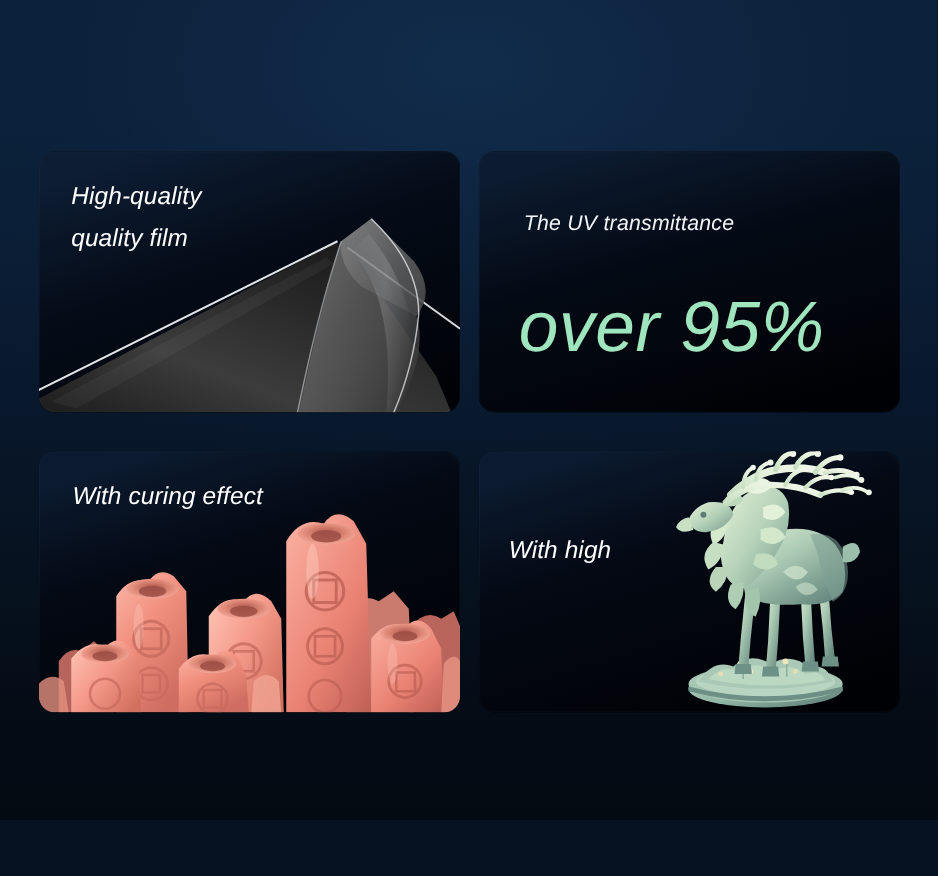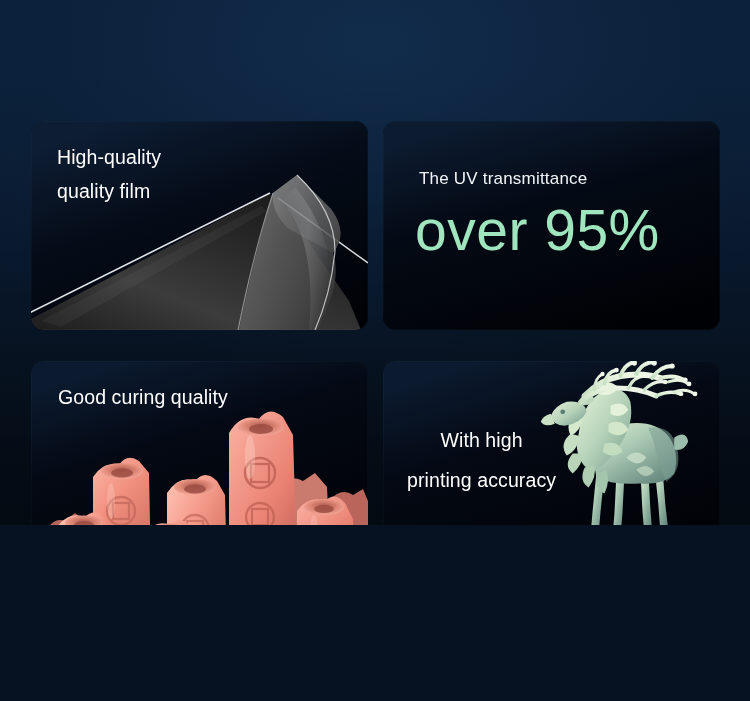--- a/index.html
+++ b/index.html
@@ -11,25 +11,26 @@
     width: 750px;
     height: 701px;
     overflow: hidden;
     font-family: "Liberation Sans", sans-serif;
     -webkit-font-smoothing: antialiased;
   }
 
   #page {
     position: relative;
     width: 750px;
-    height: 525px;
+    height: 656px;
     background:
       radial-gradient(ellipse 700px 420px at 50% 8%, rgba(18,46,78,0.85) 0%, rgba(13,35,62,0.35) 48%, rgba(0,0,0,0) 78%),
       linear-gradient(180deg, #0b2039 0%, #0b2039 14%, #0a1c33 34%, #08172a 52%, #06121f 70%, #040c16 86%, #030a12 100%);
     overflow: hidden;
+    font-style: italic;
   }
 
   
   .cards {
     position: absolute;
     left: 31px;
     top: 121px;
     width: 689px;
     height: 449px;
     display: grid;
@@ -181,21 +182,21 @@
           <linearGradient id="cardBg2" x1="0.3" y1="0" x2="0.75" y2="1">
             <stop offset="0%" stop-color="#0c1b2f"></stop>
             <stop offset="38%" stop-color="#040a15"></stop>
             <stop offset="100%" stop-color="#000104"></stop>
           </linearGradient>
         </defs>
         <rect x="0" y="0" width="337" height="209" fill="url(#cardBg2)"></rect>
       </svg>
 
       <div class="uv-head">The UV transmittance</div>
-      <div class="uv-big" id="uv-value" style="color: rgb(159, 229, 189);">over 95%</div>
+      <div class="uv-big" id="uv-value" style="color: rgb(159, 229, 189); margin-top: 32px;">over 95%</div>
       <div class="sheen"></div>
     </div>
 
     <div class="card" id="card-curing">
 
       <svg class="resin-svg" viewBox="0 0 337 209" preserveAspectRatio="none">
         <defs>
           <linearGradient id="cardBg3" x1="0.3" y1="0" x2="0.8" y2="1">
             <stop offset="0%" stop-color="#0b1a2e"></stop>
             <stop offset="35%" stop-color="#040914"></stop>
@@ -287,21 +288,21 @@
           <path d="M 170 209 L 172 184 Q 182 174 192 184 L 194 209 Z" fill="#f0a291" opacity="0.85"></path>
           <path d="M 322 209 L 324 170 Q 332 160 337 168 L 337 209 Z" fill="#e89585" opacity="0.8"></path>
 
           <ellipse cx="219" cy="96" rx="5" ry="22" fill="#ffd9cd" opacity="0.35"></ellipse>
           <ellipse cx="80" cy="140" rx="4" ry="18" fill="#ffd9cd" opacity="0.28"></ellipse>
           <ellipse cx="283" cy="170" rx="4" ry="16" fill="#ffd9cd" opacity="0.25"></ellipse>
         </g>
       </svg>
 
       <div class="card-title">
-        <span class="ln">Good curing quality</span>
+        <span class="ln">With curing effect</span>
       </div>
       <div class="sheen"></div>
     </div>
 
     <div class="card" id="card-accuracy">
       <svg class="card-ink" viewBox="0 0 337 209" preserveAspectRatio="none">
         <defs>
           <linearGradient id="cardBg4" x1="0.3" y1="0" x2="0.8" y2="1">
             <stop offset="0%" stop-color="#0b1a2e"></stop>
             <stop offset="35%" stop-color="#040914"></stop>
@@ -425,19 +426,18 @@
             <circle cx="187" cy="32" r="2.4"></circle>
           <circle cx="108" cy="8" r="2.4"></circle>
             <circle cx="94" cy="12" r="2.2"></circle>
           <circle cx="173" cy="32" r="2.2"></circle>
             <circle cx="157" cy="20" r="2.2"></circle>
         </g>
       </svg>
 
       <div class="card-title">
         <span class="ln">With high</span>
-        <span class="ln">printing accuracy</span>
       </div>
       <div class="sheen"></div>
     </div>
 
   </div>
 </div>
 
 </body></html>

